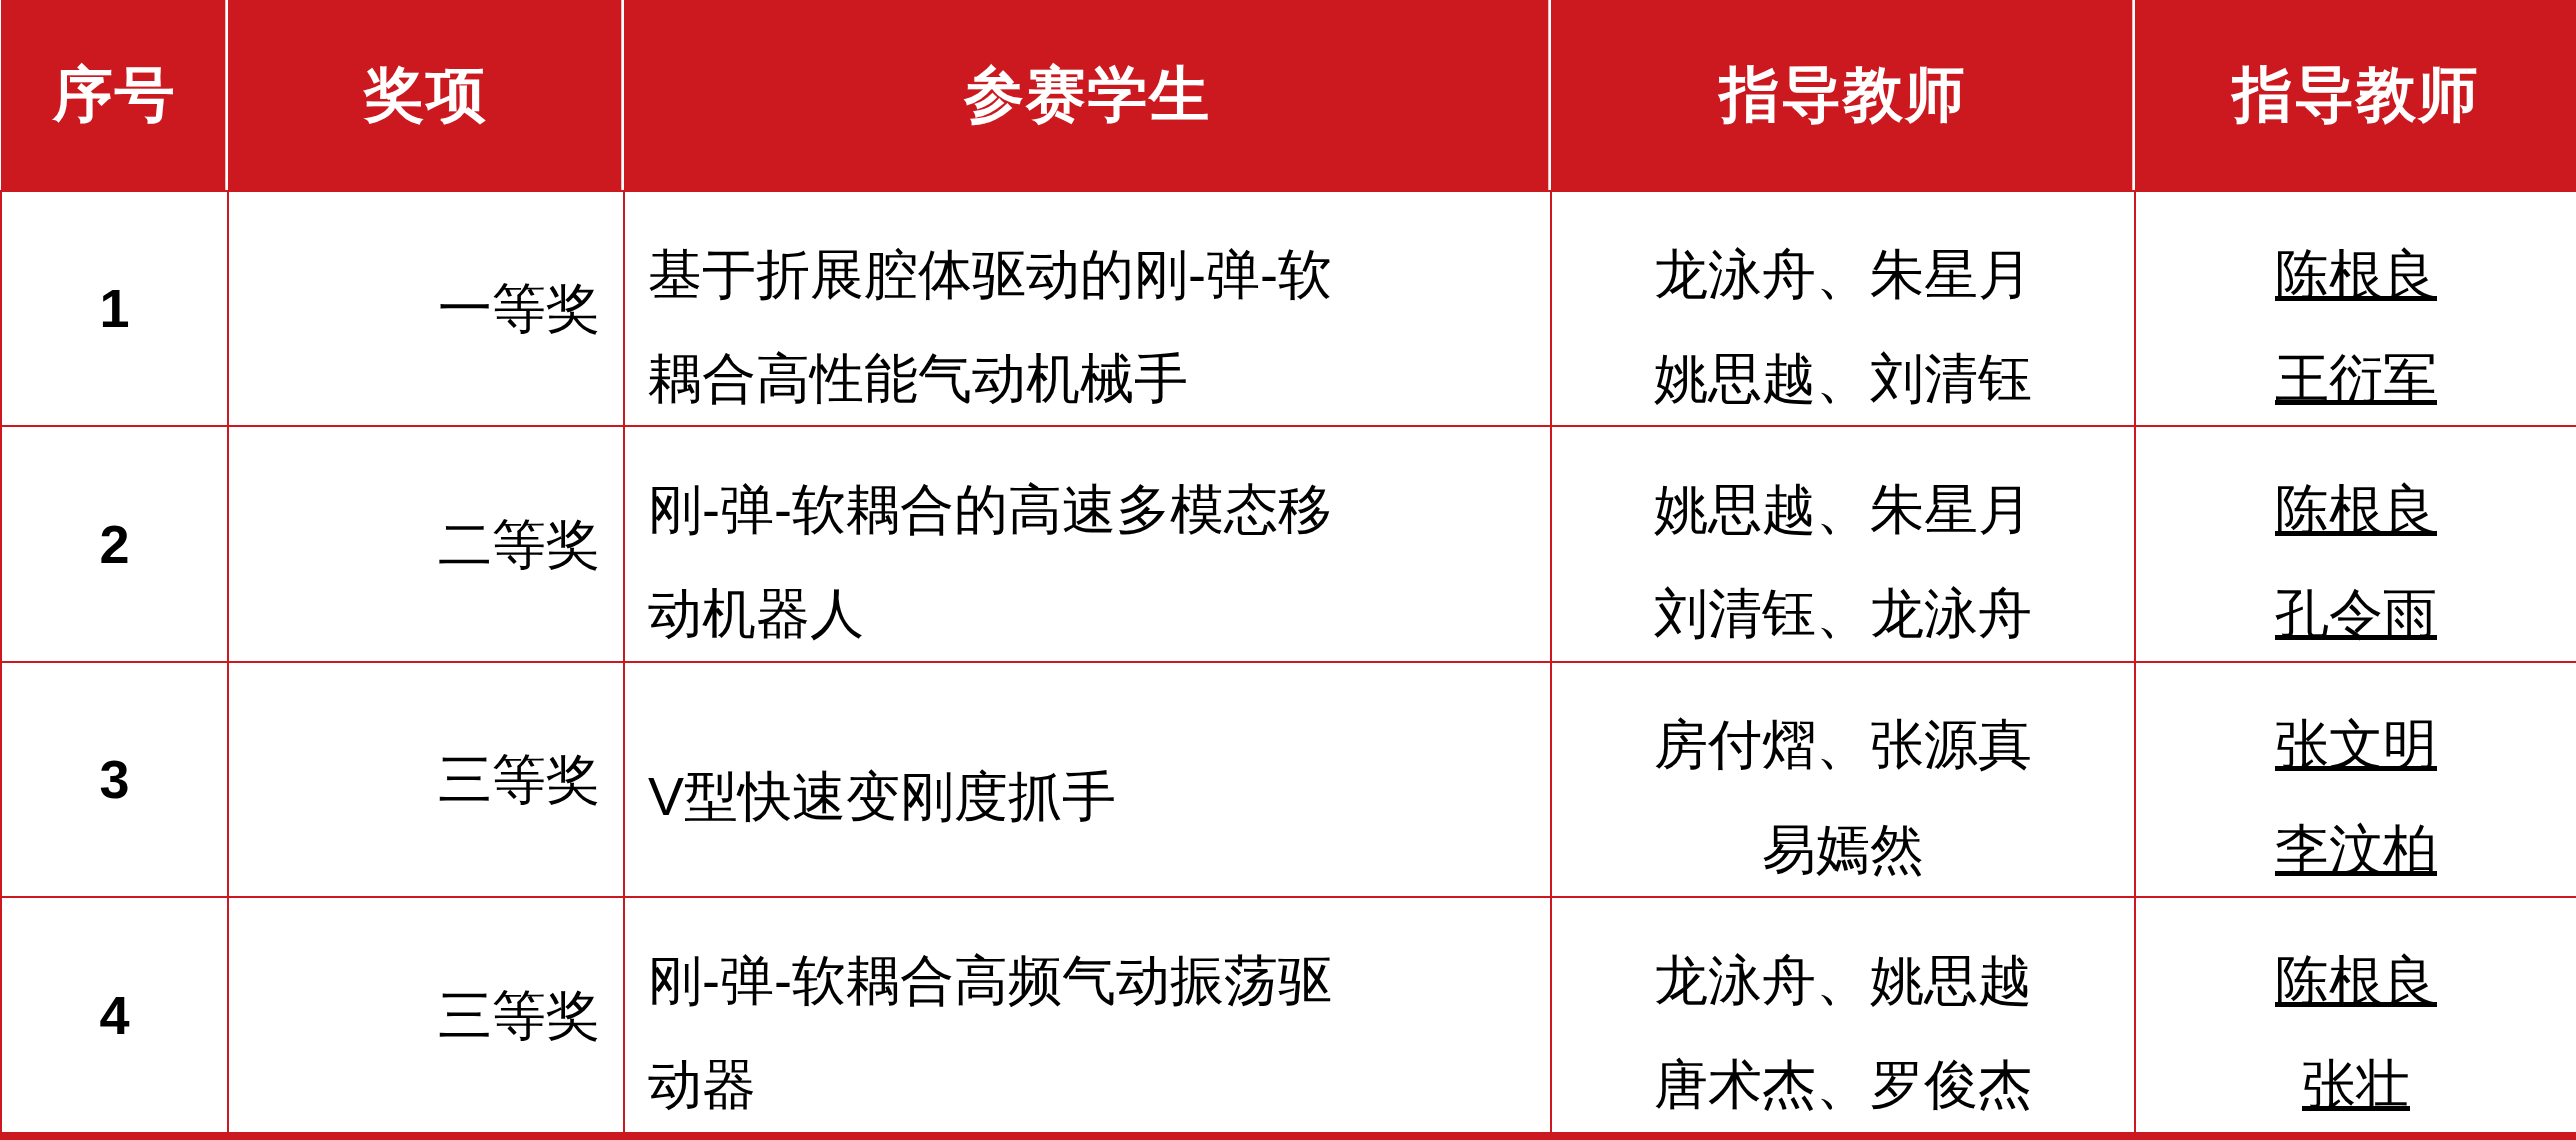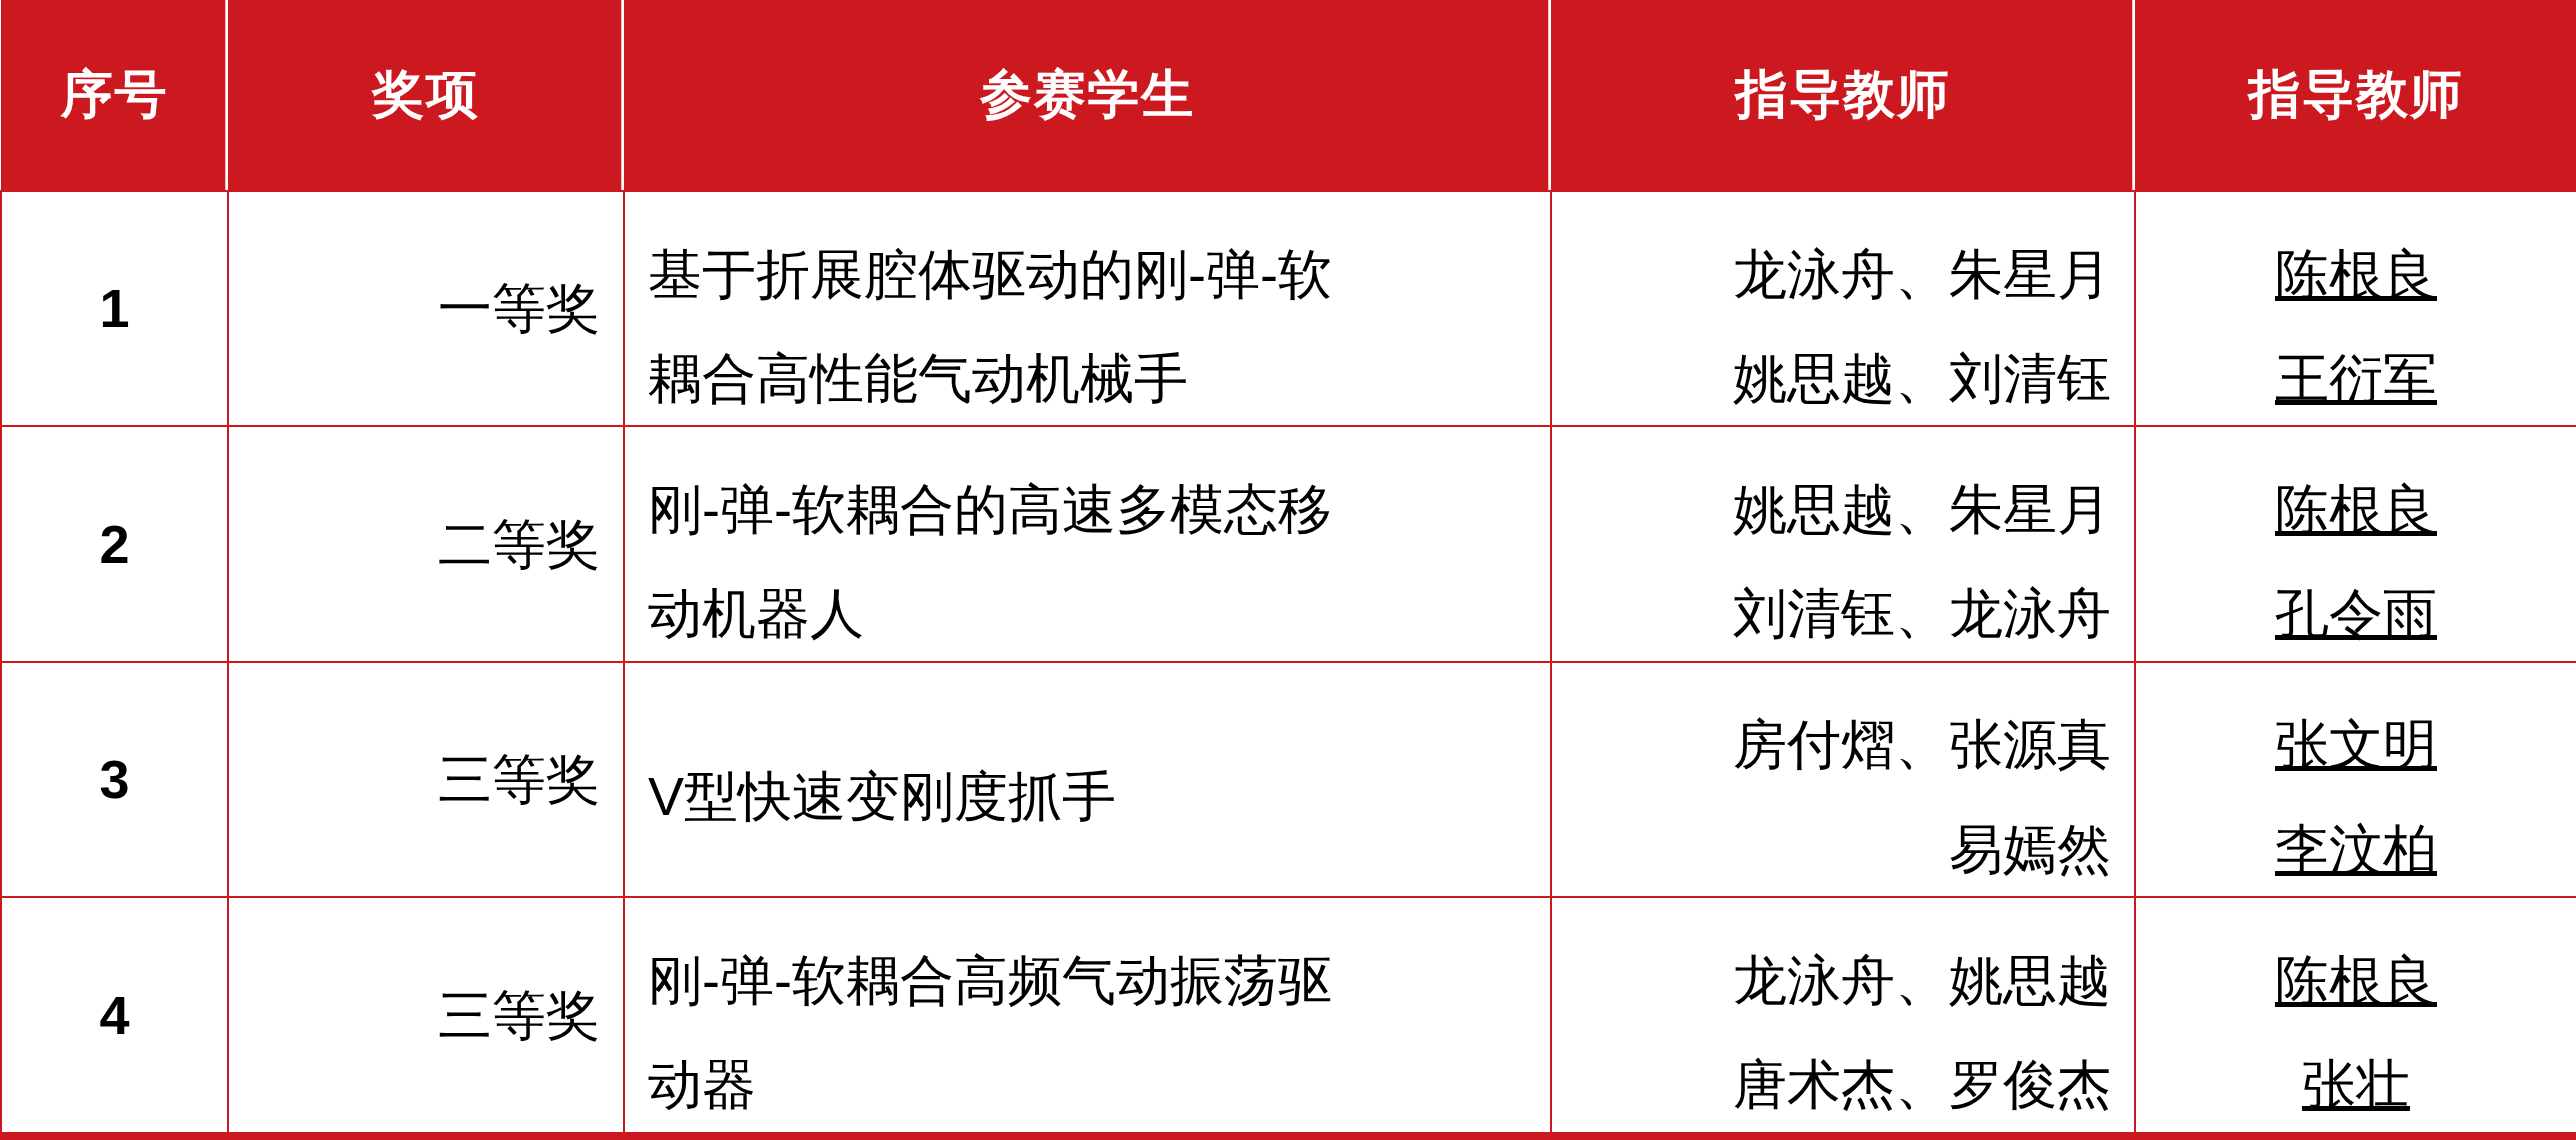--- a/index.html
+++ b/index.html
@@ -25,21 +25,21 @@
   col.c-seq   { width: 227px; }
   col.c-award { width: 396px; }
   col.c-proj  { width: 927px; }
   col.c-stud  { width: 584px; }
   col.c-teach { width: 442px; }
 
   .award-table thead th {
     background: #CC1920;
     color: #ffffff;
     font-weight: bold;
-    font-size: 52px;
+    font-size: 60px;
     letter-spacing: 1.8px;
     text-align: center;
     vertical-align: middle;
     height: 190px;
     padding: 0;
     border: none;
     box-shadow: inset -2.7px 0 0 0 #ffffff;
   }
   .award-table thead th.last-head {
     box-shadow: none;
@@ -66,21 +66,21 @@
     font-size: 56px;
   }
   td.cell-award {
     text-align: right;
     white-space: nowrap;
   }
   td.cell-project {
     text-align: left;
   }
   td.cell-students {
-    text-align: right;
+    text-align: center;
   }
   td.cell-teachers {
     text-align: center;
     text-decoration: underline;
   }
 
   .line {
     display: block;
     white-space: nowrap;
     margin-top: 35px;

